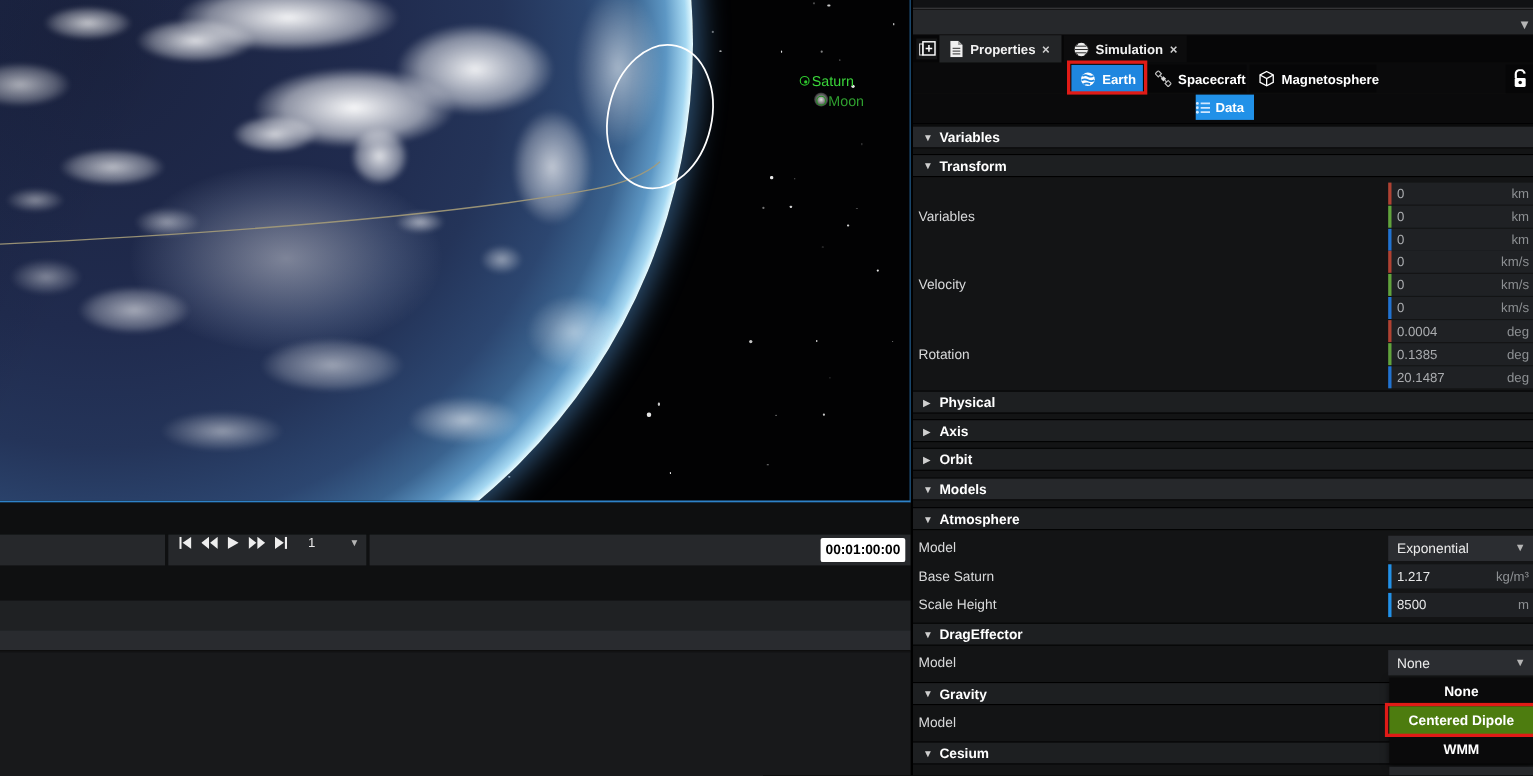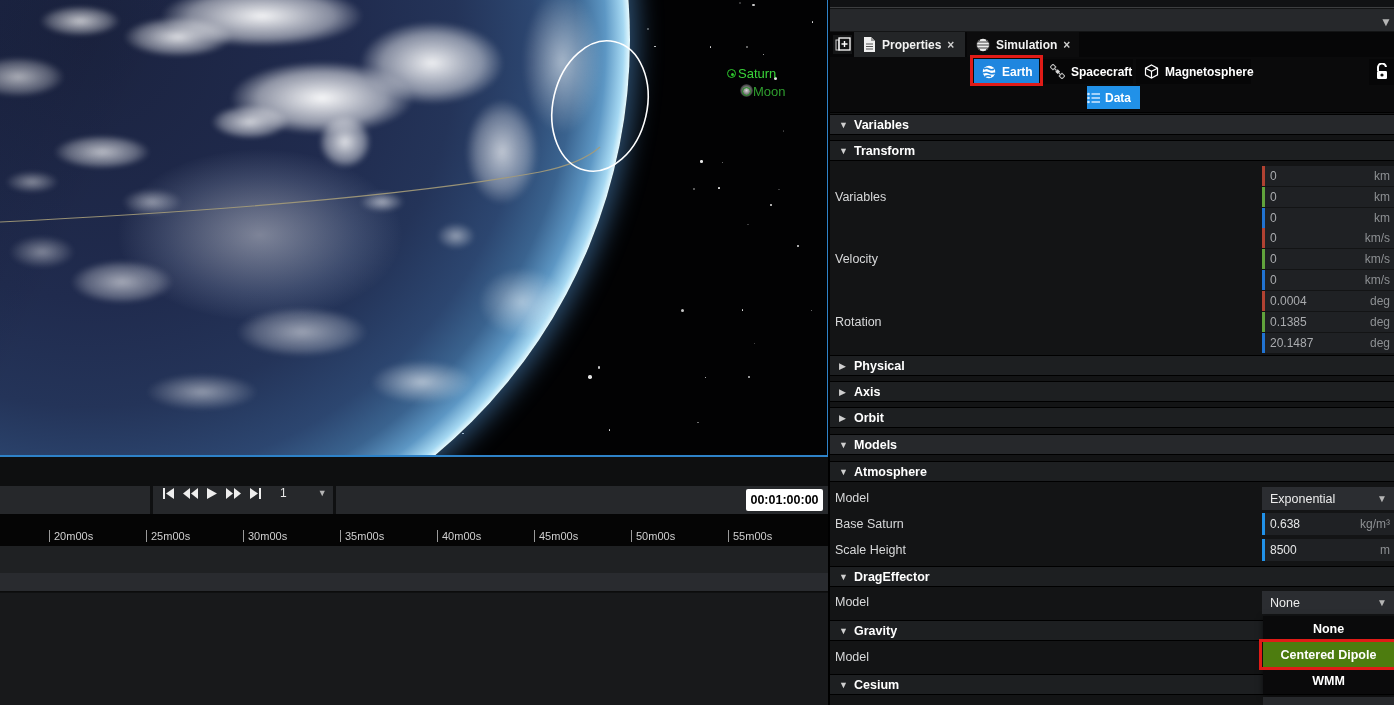--- a/index.html
+++ b/index.html
@@ -276,30 +276,20 @@
           <path d="M0,0 L8,5.5 L0,11 Z" fill="#eee"></path>
           <rect x="9" y="0" width="2" height="11" fill="#eee"></rect>
         </svg>
       <span id="tl-speed">1</span>
       <span id="tl-speed-caret" class="caret-down">▼</span>
     </div>
   </div>
   <div class="tl-box" style="left:336px; width:492px;"></div>
   <div id="time-display" class="abs">00:01:00:00</div>
 
-  <div id="ruler" class="abs">
-    <span class="tick" style="left:49px;">20m00s</span>
-    <span class="tick" style="left:146px;">25m00s</span>
-    <span class="tick" style="left:243px;">30m00s</span>
-    <span class="tick" style="left:340px;">35m00s</span>
-    <span class="tick" style="left:437px;">40m00s</span>
-    <span class="tick" style="left:534px;">45m00s</span>
-    <span class="tick" style="left:631px;">50m00s</span>
-    <span class="tick" style="left:728px;">55m00s</span>
-  </div>
   <div class="tl-row1 abs"></div>
   <div class="tl-row2 abs"></div>
   <div class="tl-row3 abs"></div>
 </div>
 
 <div id="panel" class="abs">
   <div id="top-strip" class="abs"></div>
   <div id="top-toolbar" class="abs">
     <span class="caret-down abs" style="left:550px; top:6px;">▼</span>
   </div>
@@ -470,21 +460,21 @@
   </div>
 
   <div class="row-label" style="top:486px; height:24px;">Model</div>
   <div class="dropdown" style="top:487px;">
     <span>Exponential</span>
     <span class="caret-down">▼</span>
   </div>
   <div class="row-label" style="top:512px; height:24px;">Base Saturn</div>
   <div class="vbox" style="top:513px; height:22px;">
       <span class="vbar" style="background:#2191e8;"></span>
-      <span class="vval bright">0.638</span>
+      <span class="vval bright">1.217</span>
       <span class="vunit">kg/m³</span>
     </div>
   <div class="row-label" style="top:538px; height:24px;">Scale Height</div>
   <div class="vbox" style="top:539px; height:22px;">
       <span class="vbar" style="background:#2191e8;"></span>
       <span class="vval bright">8500</span>
       <span class="vunit">m</span>
     </div>
 
   <div class="hdr2" style="top:566px;">

